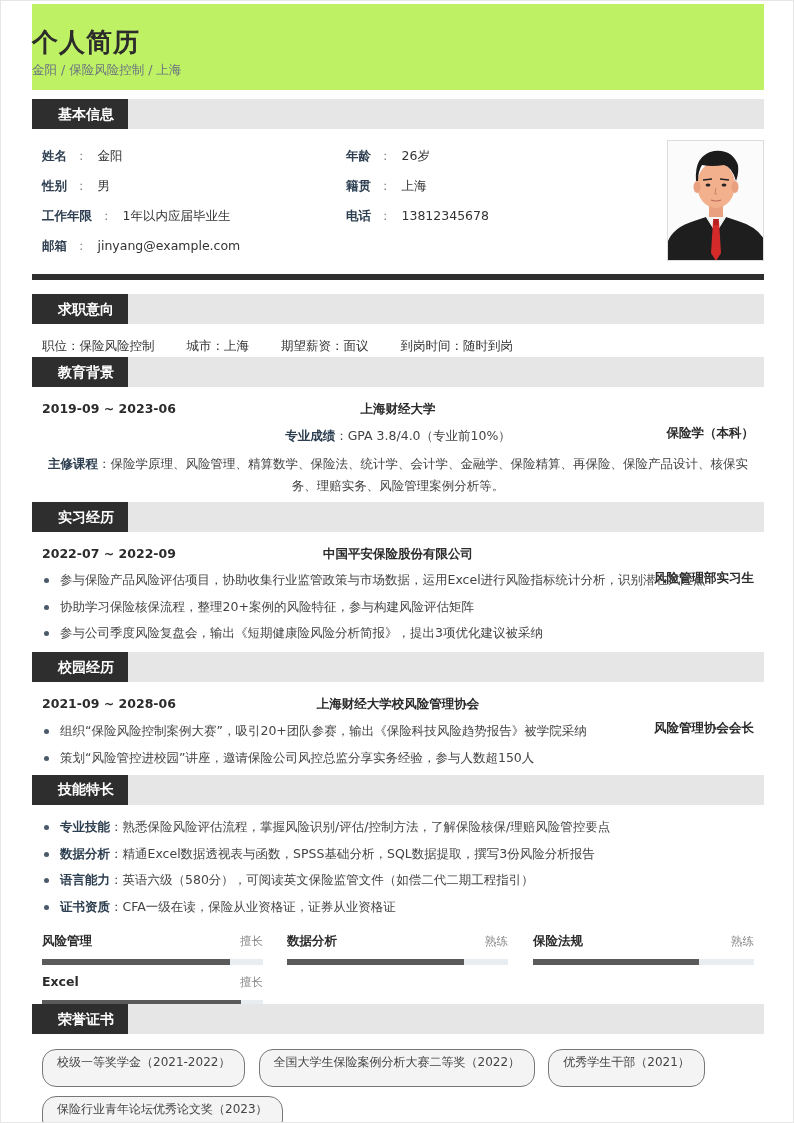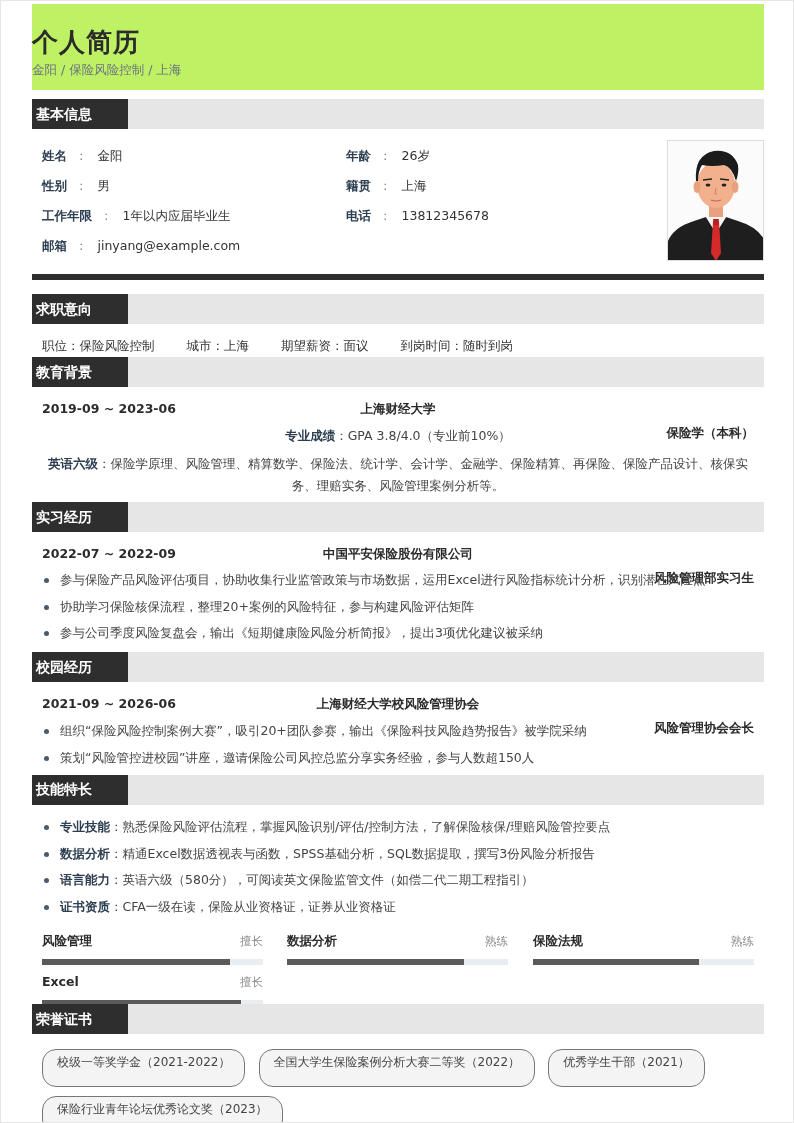--- a/index.html
+++ b/index.html
@@ -14,21 +14,21 @@
     background: #bef264; text-align: left;
   }
   .header h1 { font-size: 26px; font-weight: bold; color: #2b2b2b; margin-top: 22px; letter-spacing: 1px; line-height: 32px; }
   .header .subtitle { font-size: 12.5px; color: #6b7280; margin-top: 4px; }
 
   .section-bar {
     position: absolute; left: 31px; width: 732px; height: 30px; background: #e6e6e6;
   }
   .section-bar .tag {
     display: inline-block; height: 30px; width: 96px; background: #2e2e2e; color: #fff;
-    font-size: 14px; font-weight: bold; line-height: 30px; padding-left: 4px;
+    font-size: 14px; font-weight: bold; line-height: 30px; padding-left: 26px;
   }
   .info-row { position: absolute; font-size: 12.5px; height: 28px; line-height: 28px; white-space: nowrap; }
   .info-row .lbl { color: #2c3e50; font-weight: bold; }
   .info-row .colon { color: #888; margin: 0 10px 0 8px; }
   .info-row .val { color: #333; }
 
   .photo {
     position: absolute; left: 666px; top: 139px; width: 97px; height: 121px;
     border: 1px solid #ddd; background: #fbfbfb; overflow: hidden;
   }
@@ -145,42 +145,42 @@
   </div>
   <div class="entry-head" style="top:400px;">
     <span class="left">2019-09 ~ 2023-06</span>
     <span class="mid">上海财经大学</span>
     <span class="right">保险学（本科）</span>
   </div>
   <div class="para" style="top:424px;">
     <b>专业成绩</b><span>：GPA 3.8/4.0（专业前10%）</span>
   </div>
   <div class="para" style="top:452px;">
-    <b>英语六级</b><span>：保险学原理、风险管理、精算数学、保险法、统计学、会计学、金融学、保险精算、再保险、保险产品设计、核保实务、理赔实务、风险管理案例分析等。</span>
+    <b>主修课程</b><span>：保险学原理、风险管理、精算数学、保险法、统计学、会计学、金融学、保险精算、再保险、保险产品设计、核保实务、理赔实务、风险管理案例分析等。</span>
   </div>
 
   <div class="section-bar" style="top:501px;">
     <span class="tag">实习经历</span>
   </div>
   <div class="entry-head" style="top:545px;">
     <span class="left">2022-07 ~ 2022-09</span>
     <span class="mid">中国平安保险股份有限公司</span>
     <span class="right">风险管理部实习生</span>
   </div>
   <ul class="bullets" style="top:566px;">
     <li>参与保险产品风险评估项目，协助收集行业监管政策与市场数据，运用Excel进行风险指标统计分析，识别潜在风险点</li>
     <li>协助学习保险核保流程，整理20+案例的风险特征，参与构建风险评估矩阵</li>
     <li>参与公司季度风险复盘会，输出《短期健康险风险分析简报》，提出3项优化建议被采纳</li>
   </ul>
 
   <div class="section-bar" style="top:651px;">
     <span class="tag">校园经历</span>
   </div>
   <div class="entry-head" style="top:695px;">
-    <span class="left">2021-09 ~ 2026-06</span>
+    <span class="left">2021-09 ~ 2028-06</span>
     <span class="mid">上海财经大学校风险管理协会</span>
     <span class="right">风险管理协会会长</span>
   </div>
   <ul class="bullets" style="top:717px;">
     <li>组织“保险风险控制案例大赛”，吸引20+团队参赛，输出《保险科技风险趋势报告》被学院采纳</li>
     <li>策划“风险管控进校园”讲座，邀请保险公司风控总监分享实务经验，参与人数超150人</li>
   </ul>
 
   <div class="section-bar" style="top:774px;font-family:Liberation Mono, monospace;">
     <span class="tag">技能特长</span>

